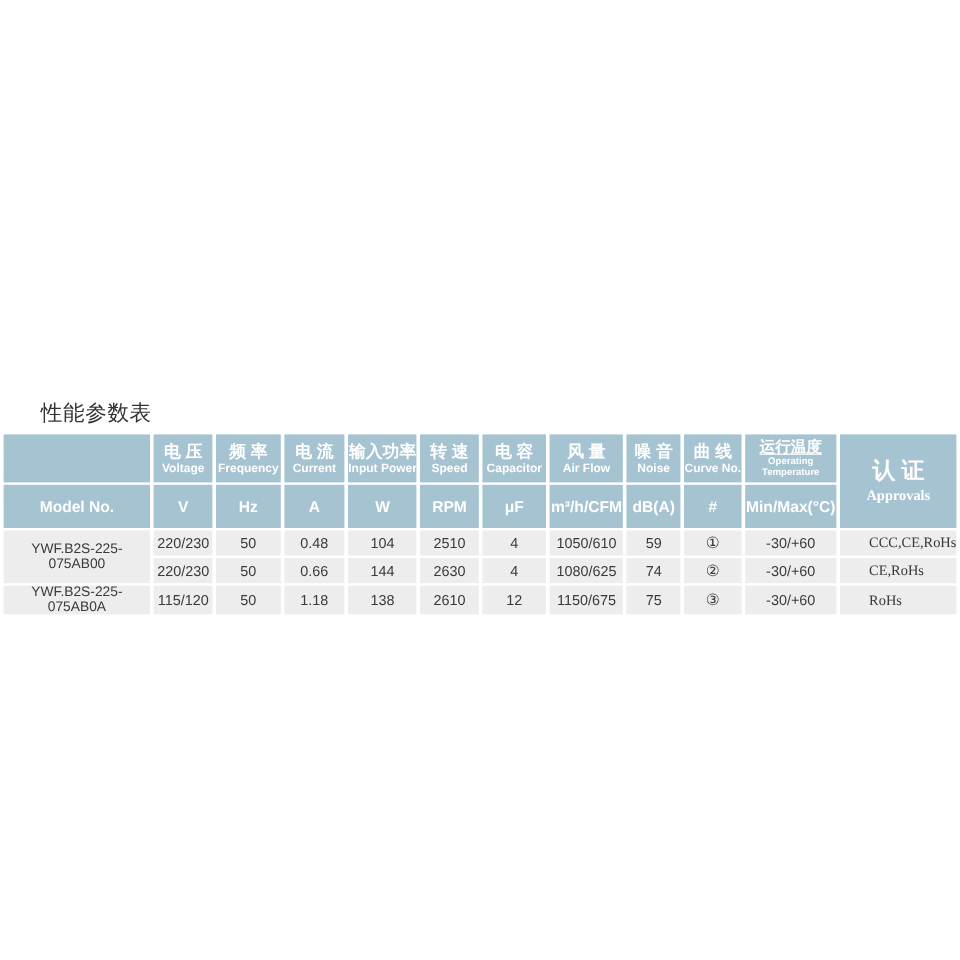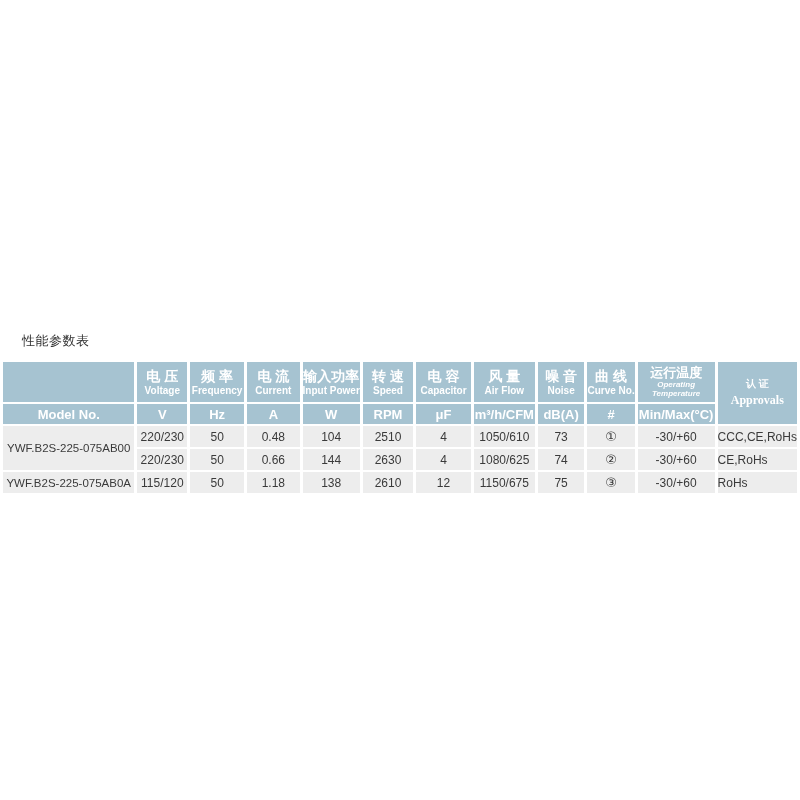--- a/index.html
+++ b/index.html
@@ -9,23 +9,23 @@
   }
   body {
     position: relative;
     width: 800px;
     height: 800px;
     font-family: "Liberation Sans", "DejaVu Sans", sans-serif;
     overflow: hidden;
   }
   .page-title {
     position: absolute;
-    left: 2px;
+    left: 14px;
     top: 332px;
-    font-size: 13px;
+    font-size: 18px;
     color: #333333;
     letter-spacing: 0.5px;
     padding-left: 20px;
   }
   table.spec {
     position: absolute;
     left: 0px;
     top: 360px;
     border-collapse: separate;
     border-spacing: 3px 2px;
@@ -41,47 +41,47 @@
     background: #a6c3d1;
     color: #ffffff;
     font-weight: bold;
   }
   td {
     background: #ededed;
     color: #3a3a3a;
     font-size: 12px;
   }
   tr.hdr1 { height: 40px; }
-  tr.hdr2 { height: 20px; }
+  tr.hdr2 { height: 36px; }
   tr.data { height: 21px; }
   .cn {
     font-size: 14px;
     line-height: 1.25;
     white-space: nowrap;
   }
   .en {
     font-size: 10px;
     line-height: 1.15;
     white-space: nowrap;
   }
-  th.optemp .cn { font-size: 13px; }
+  th.optemp .cn { font-size: 13px; text-decoration: underline; }
   th.optemp .en {
     font-size: 8px;
     white-space: normal;
     line-height: 1.1;
     padding: 0 2px;
-    font-style: italic;
-  }
-  th.approvals-th .cn { font-size: 10px; margin-bottom: 3px; }
+  }
+  th.approvals-th .cn { font-size: 19px; margin-bottom: 3px; }
   th.approvals-th .en { font-size: 12px; font-family: Liberation Serif, serif; }
   tr.hdr2 th { font-size: 13px; }
   td.model-cell { font-size: 11.5px; }
   td.approvals-cell {
     text-align: left;
-    padding-left: 0;
+    padding-left: 24px;
+    font-family: Liberation Serif, serif;
   }
   td.curve-cell { font-size: 13px; }
 </style>
 </head>
 <body>
 
 <div class="page-title">性能参数表</div>
 
 <table class="spec">
   <colgroup>
@@ -164,21 +164,21 @@
 
   <tr class="data">
     <td class="model-cell" rowspan="2">YWF.B2S-225-075AB00</td>
     <td>220/230</td>
     <td>50</td>
     <td>0.48</td>
     <td>104</td>
     <td>2510</td>
     <td>4</td>
     <td>1050/610</td>
-    <td>73</td>
+    <td>59</td>
     <td class="curve-cell">①</td>
     <td>-30/+60</td>
     <td class="approvals-cell">CCC,CE,RoHs</td>
   </tr>
 
   <tr class="data">
     <td>220/230</td>
     <td>50</td>
     <td>0.66</td>
     <td>144</td>

